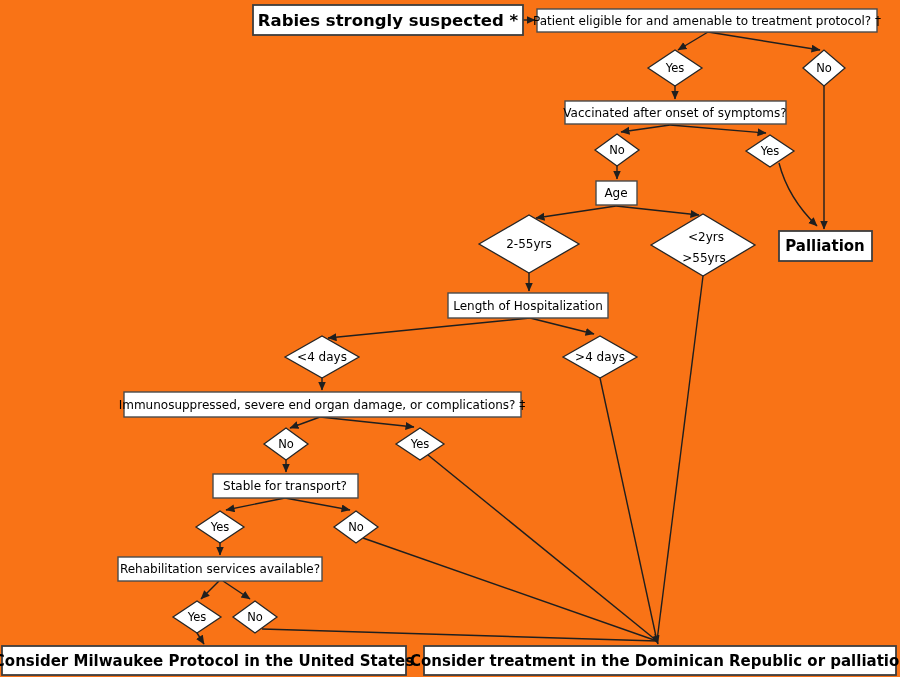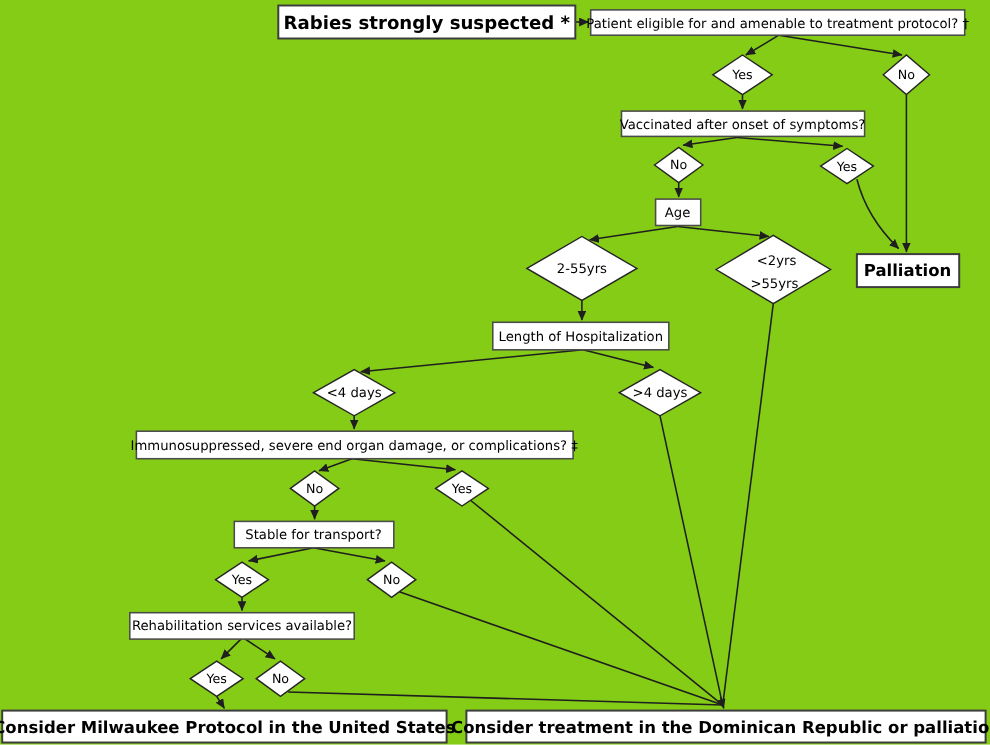--- a/index.html
+++ b/index.html
@@ -1,16 +1,16 @@
 <!DOCTYPE html>
 <html><head>
 <meta charset="utf-8">
 <style>
   html, body { margin: 0; padding: 0; background: #ffffff; }
-  .stage { position: relative; width: 900px; height: 677px; background: #84cc16; overflow: hidden; }
+  .stage { position: relative; width: 900px; height: 677px; background: #f97316; overflow: hidden; }
   svg { display: block; }
   text {
     font-family: "DejaVu Sans", "Liberation Sans", sans-serif;
     fill: #000000;
   }
   .box    { fill: #ffffff; stroke: #4a4a4a; stroke-width: 1.4; }
   .boxB   { fill: #ffffff; stroke: #3d3d3d; stroke-width: 1.8; }
   .dmd    { fill: #ffffff; stroke: #262626; stroke-width: 1.3; }
   .edge   { stroke: #1f1f1f; stroke-width: 1.4; fill: none; }
   .t-reg  { font-size: 12px; text-anchor: middle; }

